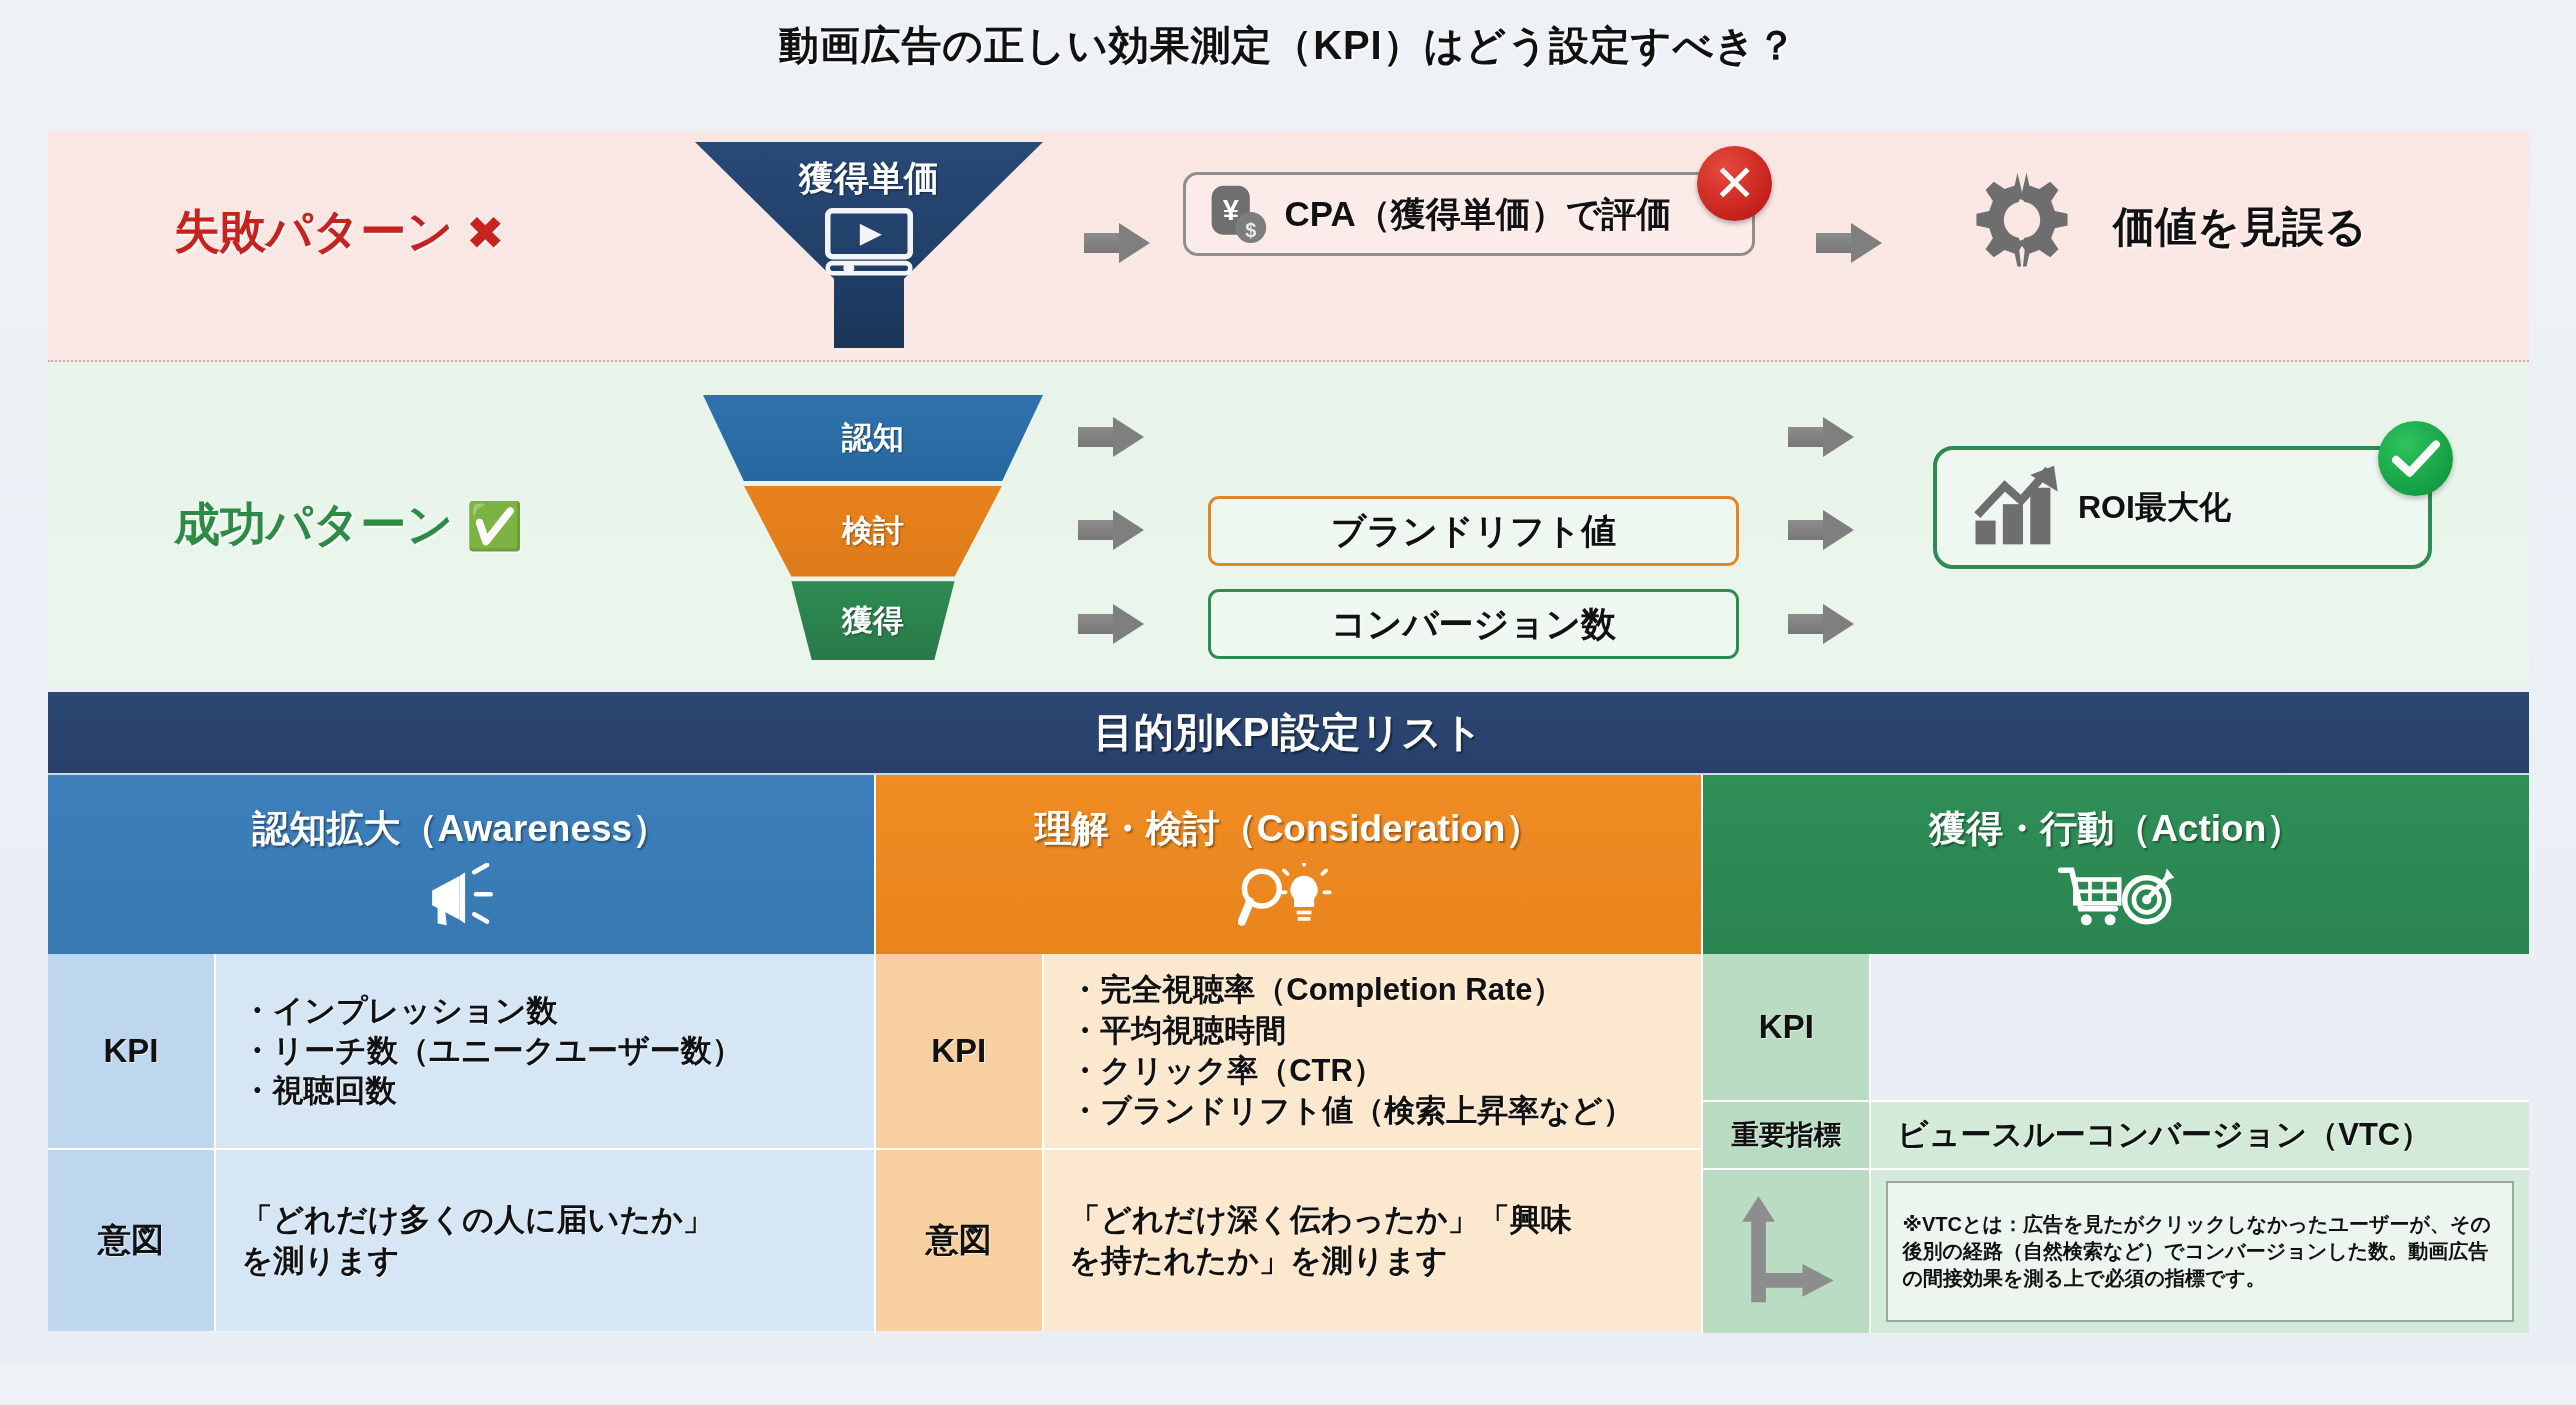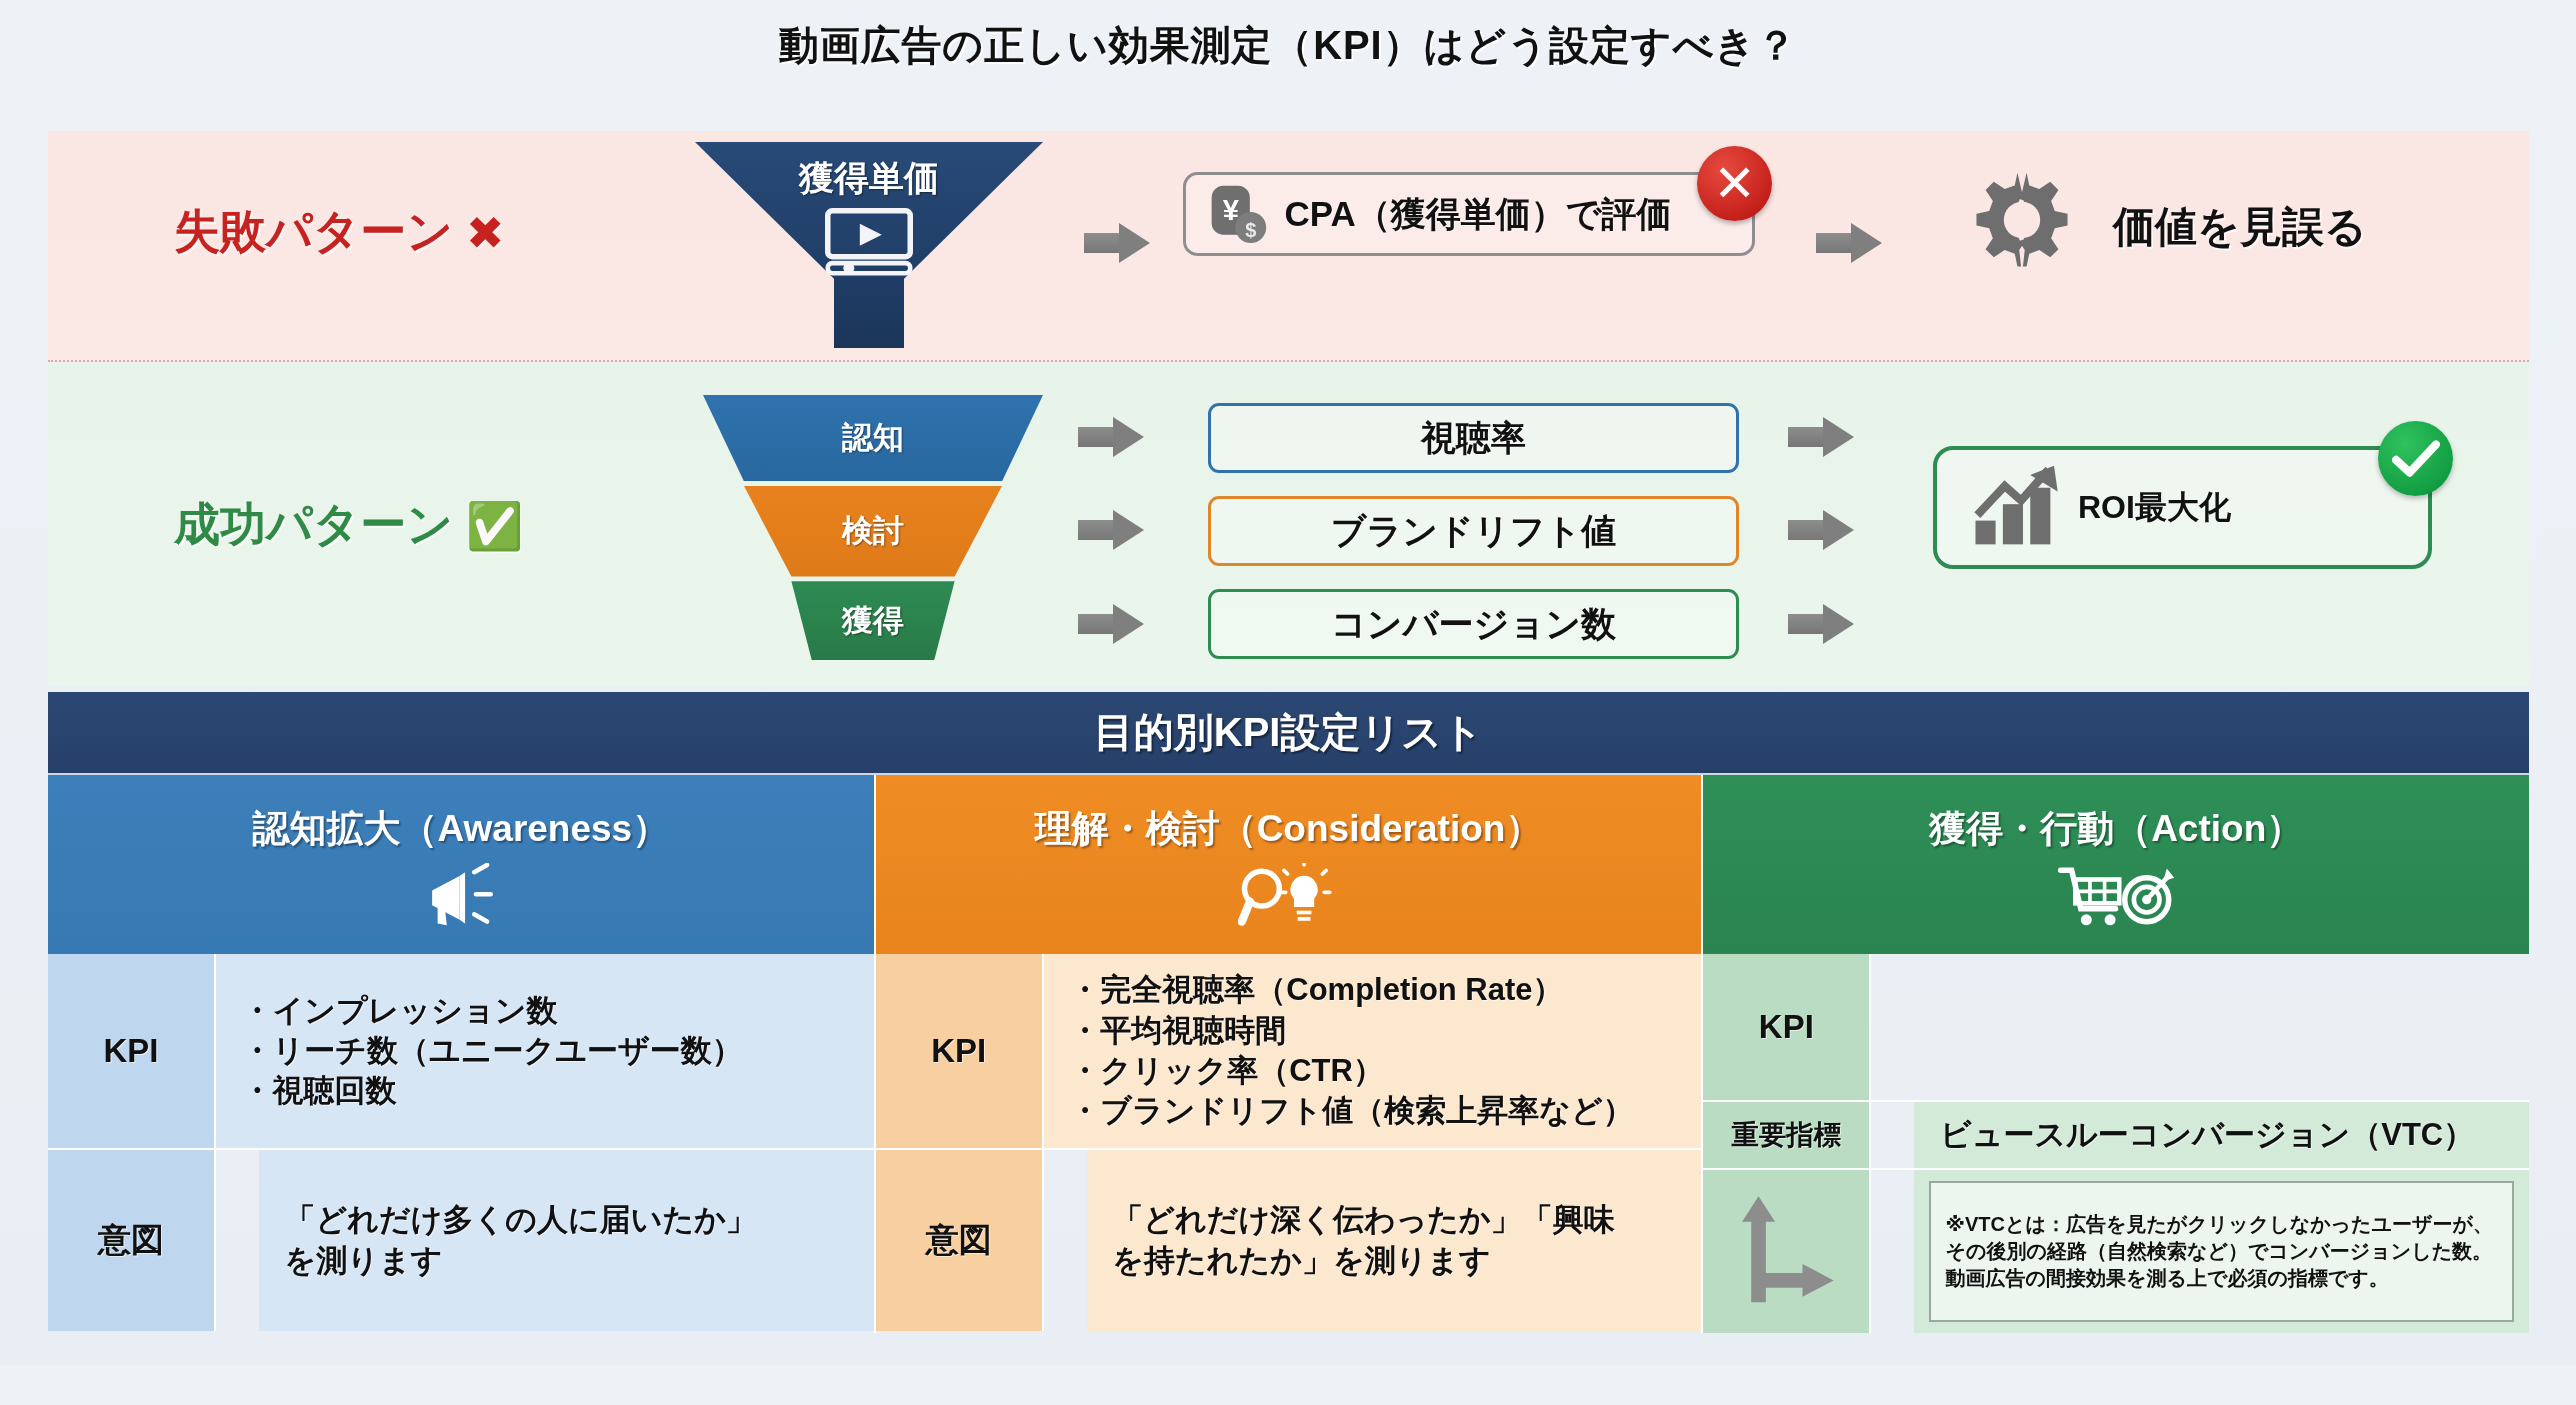--- a/index.html
+++ b/index.html
@@ -187,21 +187,21 @@
   .col-head .ch-t{
     font-size:37px;font-weight:bold;
     text-shadow:1.8px 1.8px 1.8px rgba(0,0,0,.35);
     margin-bottom:9.1px;
   }
   .c1 .col-head{background:linear-gradient(180deg,#3d7fba 0%,#3779b2 100%);}
   .c2 .col-head{background:linear-gradient(180deg,#ef8c24 0%,#e9841d 100%);}
   .c3 .col-head{background:linear-gradient(180deg,#2e8f57 0%,#2a8450 100%);}
 
   .row{display:flex;}
-  .row + .row{border-top:2.7px solid #fff;gap:43px;}
+  .row + .row{border-top:2.7px solid #fff;}
   .cell-k{
     width:168px;flex:0 0 168px;
     display:flex;align-items:center;justify-content:center;
     font-size:33px;font-weight:bold;color:#111;
     text-shadow:0.9px 0.9px 0 rgba(255,255,255,.6);
     box-sizing:border-box;
   }
   .cell-v{
     flex:1 1 auto;min-width:0;
     box-sizing:border-box;padding:16.5px 12.8px 16.5px 25.6px;
@@ -337,21 +337,20 @@
   </div>
   <div class="arrow" style="left:1078px;top:510px;">
     <div class="shaft"></div>
       <div class="head"></div>
   </div>
   <div class="arrow" style="left:1078px;top:604px;">
     <div class="shaft"></div>
       <div class="head"></div>
   </div>
 
-  <div class="mbox mbox-1">視聴率</div>
   <div class="mbox mbox-2">ブランドリフト値</div>
   <div class="mbox mbox-3">コンバージョン数</div>
 
   <div class="arrow" style="left:1788px;top:417px;">
     <div class="shaft"></div>
       <div class="head"></div>
   </div>
   <div class="arrow" style="left:1788px;top:510px;">
     <div class="shaft"></div>
       <div class="head"></div>

